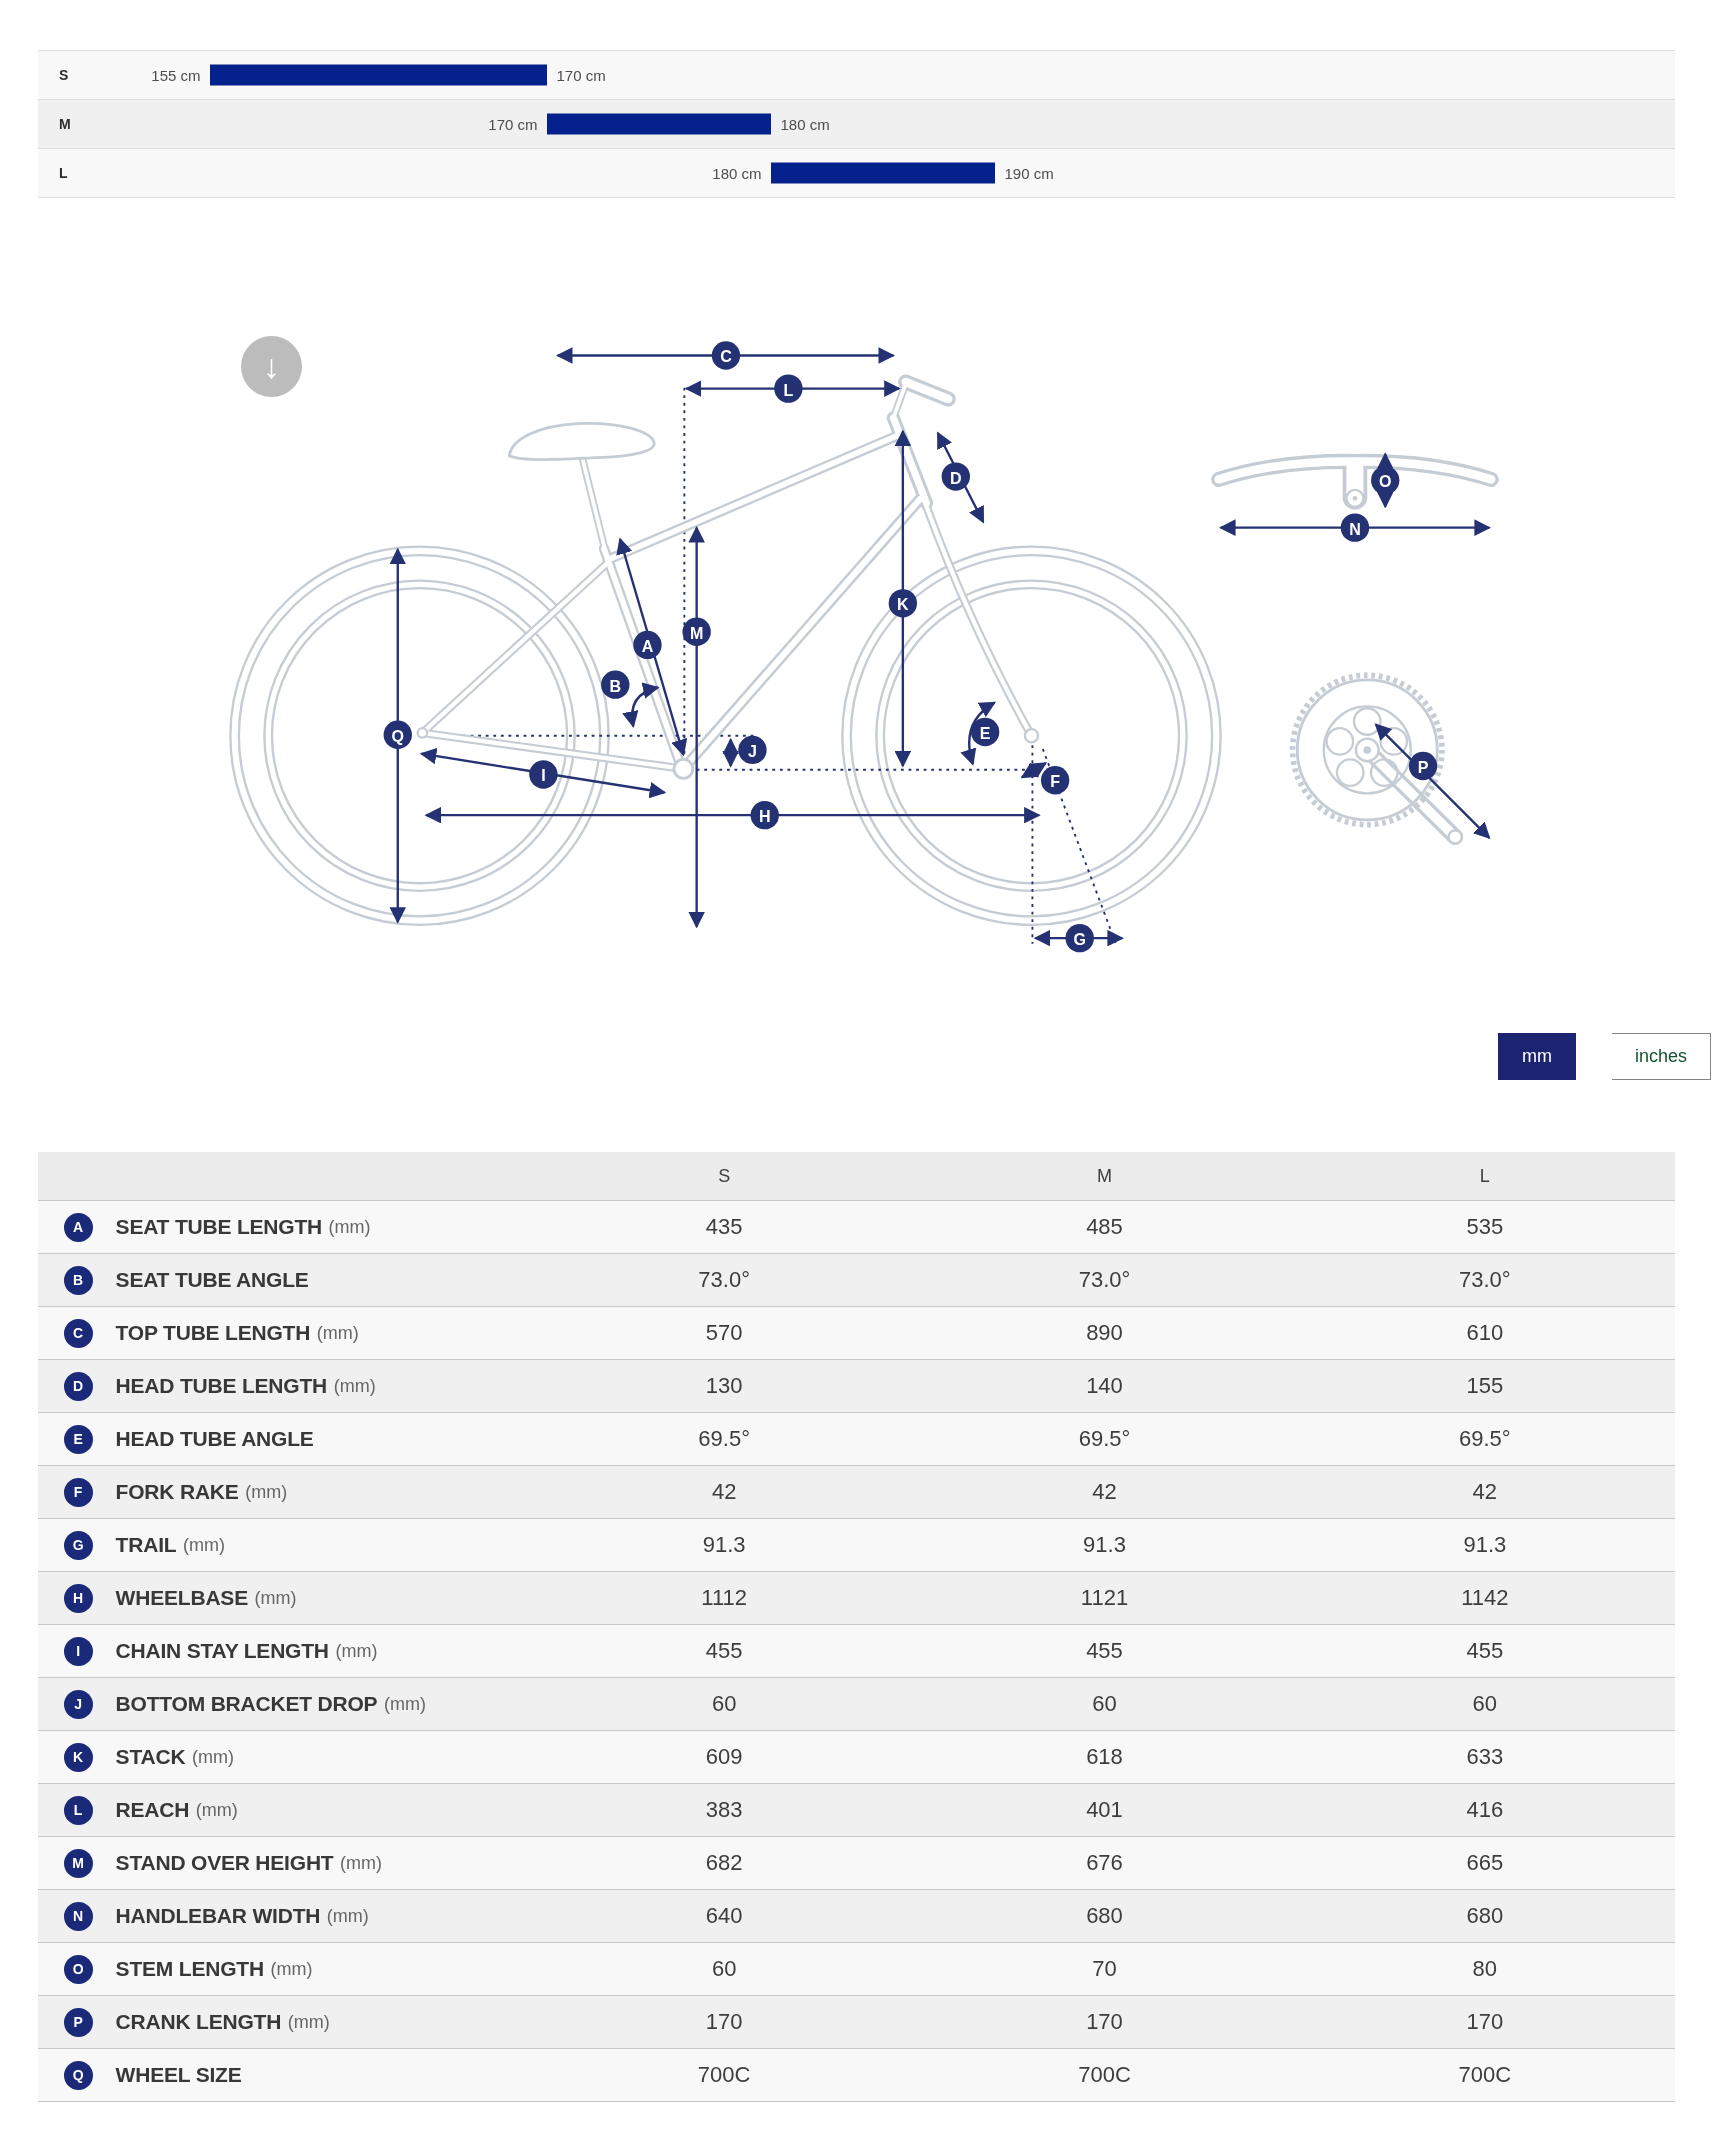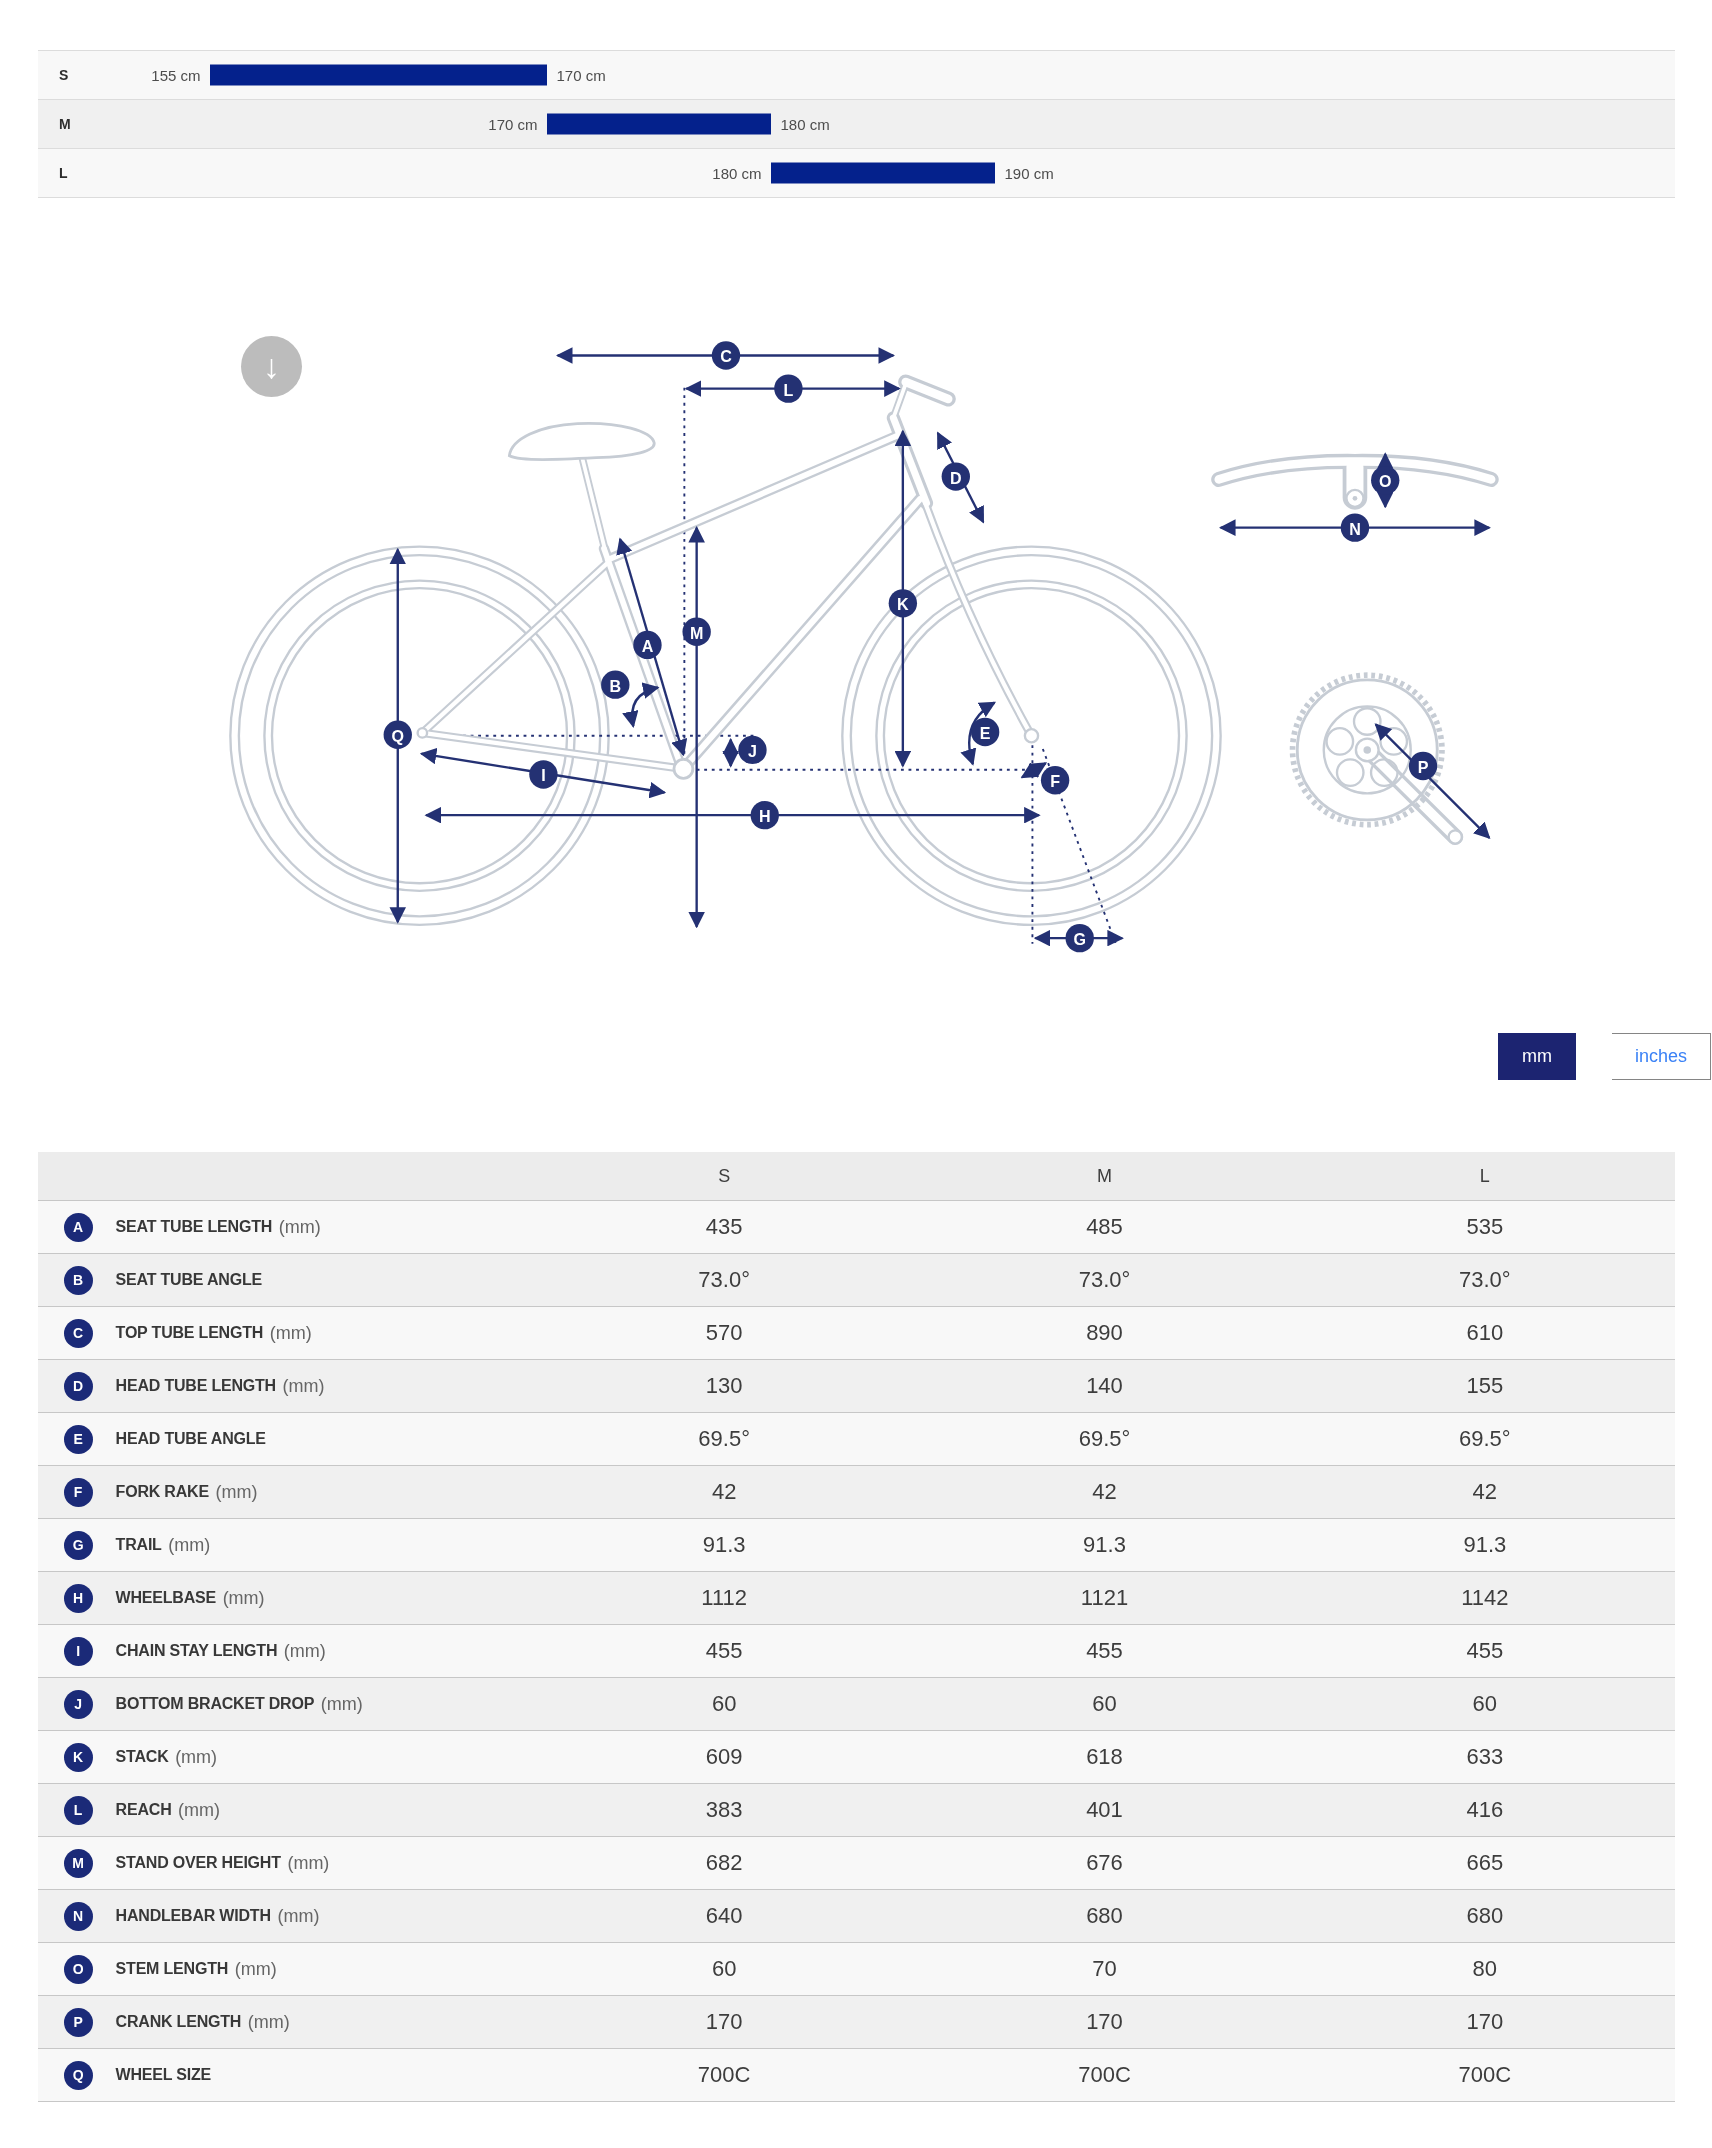--- a/index.html
+++ b/index.html
@@ -43,21 +43,21 @@
     display:flex; align-items:center; justify-content:center;
     font-size:34px; font-weight:bold; cursor:pointer; user-select:none;
   }
 
   
   .unit-toggle { position:absolute; left:1498px; top:1033px; display:flex;gap:36px; }
   .unit-btn {
     height:47px; min-width:70px; padding:0 23px;
     display:flex; align-items:center; justify-content:center;
     font-size:18px; cursor:pointer; border:0.9px solid #858585;
-    background:#ffffff; color:#3b82f6;
+    background:#ffffff; color:#14532d;
   }
   .unit-btn.selected {
     background:#1c2471; border-color:#1c2471; color:#ffffff;
   }
   .unit-btn + .unit-btn { border-left:none; }
 
   
   .geo-table { position:absolute; left:38px; top:1152px; width:1637px; }
   .t-row, .t-head {
     display:grid; grid-template-columns:496px 1fr 1fr 1fr;
@@ -71,21 +71,21 @@
   .t-row { height:53px; border-bottom:0.9px solid #c7c7c7; }
   .t-row.odd  { background:#f8f8f8; }
   .t-row.even { background:#f0f0f0; }
   .t-label { display:flex; align-items:center; padding-left:25.6px; }
   .badge {
     width:29px; height:29px; border-radius:50%; background:#1b2a78;
     color:#ffffff; font-weight:bold; font-size:14px;
     display:flex; align-items:center; justify-content:center; flex:0 0 29px;
   }
   .lbl {
-    margin-left:23px; font-weight:bold; font-size:16px; color:#383838;
+    margin-left:23px; font-weight:bold; font-size:21px; color:#383838;
     letter-spacing:-0.2px; white-space:nowrap;
   }
   .unit { margin-left:6.6px; font-size:18px; color:#666666; white-space:nowrap; }
   .t-val { text-align:center; font-size:22px; color:#3d3d3d; }
 </style>
 </head>
 <body>
 
 <div class="height-section">
     <div class="h-row odd">

